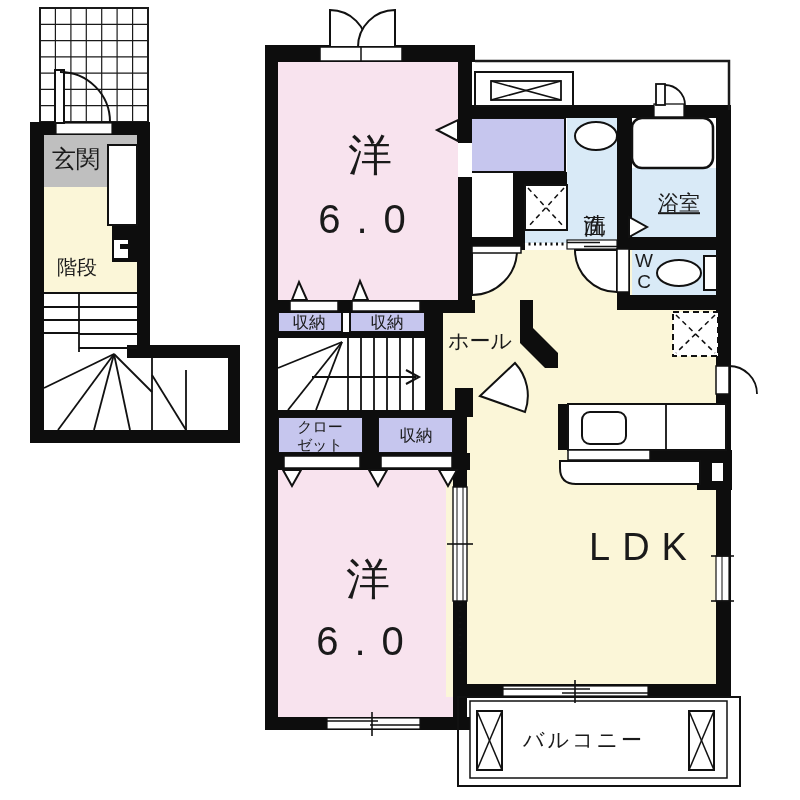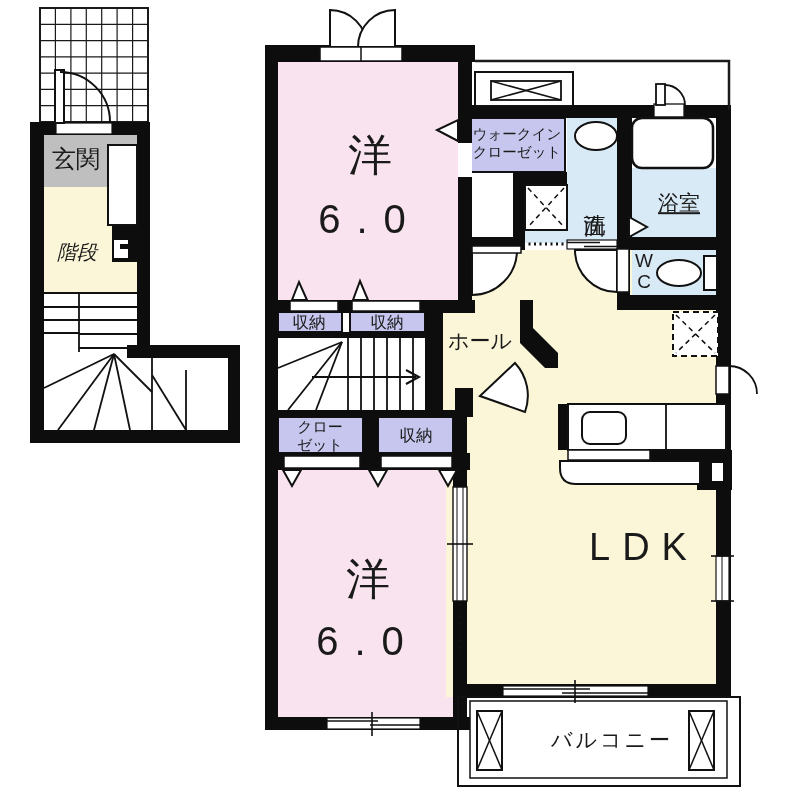--- a/index.html
+++ b/index.html
@@ -270,31 +270,29 @@
     <rect x="477" y="711" width="25" height="59"></rect>
     <line x1="477" y1="711" x2="502" y2="770" stroke-width="1.5"></line>
     <line x1="502" y1="711" x2="477" y2="770" stroke-width="1.5"></line>
     <rect x="689" y="711" width="25" height="59"></rect>
     <line x1="689" y1="711" x2="714" y2="770" stroke-width="1.5"></line>
     <line x1="714" y1="711" x2="689" y2="770" stroke-width="1.5"></line>
   </g>
 </svg>
 
   <div class="lbl" style="left:76px;top:159px;font-size:24px;">玄関</div>
-  <div class="lbl" style="left:77px;top:252px;font-size:20px;font-style:italic;">階段</div>
+  <div class="lbl" style="left:77px;top:267px;font-size:20px;">階段</div>
   <div class="lbl" style="left:370px;top:155px;font-size:44px;">洋</div>
   <div class="lbl" style="left:370px;top:219px;font-size:40px;letter-spacing:16px;">6.0</div>
-  <div class="lbl" style="left:517px;top:144px;font-size:14.5px;">ウォークイン
-クローゼット</div>
   <div class="lbl vert" style="left:594px;top:199px;font-size:22px;">洗面</div>
   <div class="lbl" style="left:679px;top:203px;font-size:21px;text-decoration:underline;">浴室</div>
   <div class="lbl vert" style="left:644px;top:271px;font-size:19px;letter-spacing:0;">WC</div>
   <div class="lbl" style="left:480px;top:341px;font-size:21px;">ホール</div>
   <div class="lbl" style="left:309px;top:322px;font-size:16.5px;">収納</div>
   <div class="lbl" style="left:387px;top:322px;font-size:16.5px;">収納</div>
   <div class="lbl" style="left:320px;top:436px;font-size:15px;">クロー
 ゼット</div>
   <div class="lbl" style="left:416px;top:435px;font-size:16.5px;">収納</div>
   <div class="lbl" style="left:368px;top:579px;font-size:44px;">洋</div>
   <div class="lbl" style="left:368px;top:641px;font-size:40px;letter-spacing:16px;">6.0</div>
   <div class="lbl" style="left:600px;top:547px;font-size:38px;letter-spacing:12px;margin-left:44px;">LDK</div>
-  <div class="lbl" style="left:584px;top:740px;font-size:21px;letter-spacing:3px;margin-left:28px;">バルコニー</div>
+  <div class="lbl" style="left:584px;top:740px;font-size:21px;letter-spacing:3px;">バルコニー</div>
 </div>
 
 </body></html>

